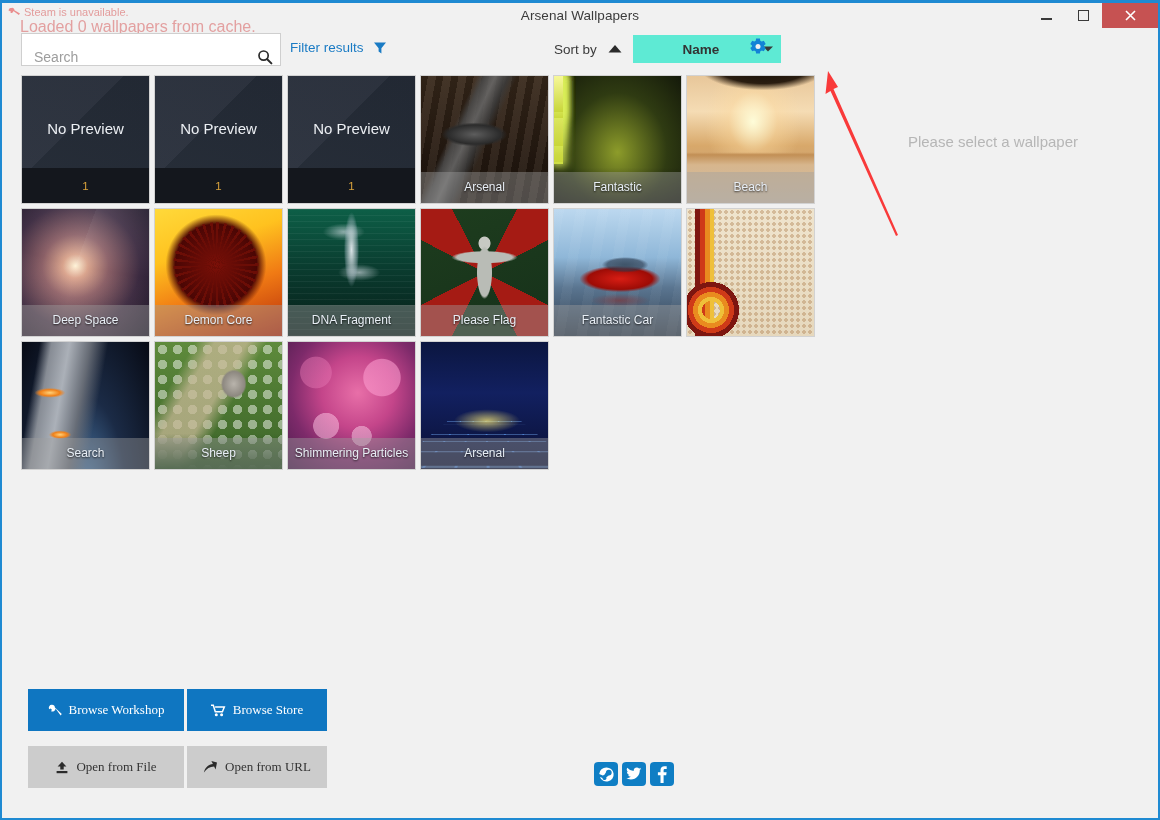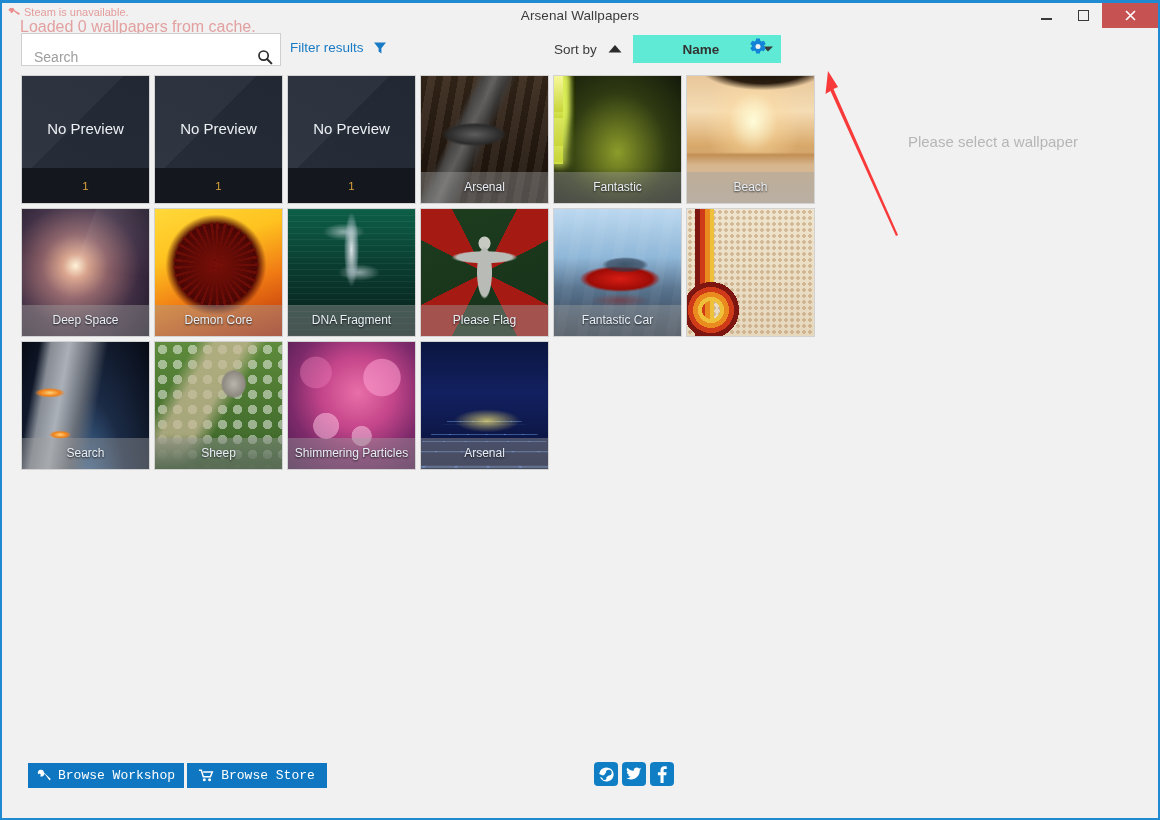--- a/index.html
+++ b/index.html
@@ -144,23 +144,23 @@
   }
 
   
   #annotation-arrow { position: absolute; left: 810px; top: 55px;
     width: 110px; height: 190px; pointer-events: none; }
 
   
   #bottom-left { position: absolute; left: 26px; bottom: 27px; width: 300px; }
   .btnrow { display: flex; gap: 3px; margin-bottom: 3px; }
   .btn {
-    height: 25px; display: flex; align-items: center; justify-content: center;
+    height: 42px; display: flex; align-items: center; justify-content: center;
     gap: 7px; font-size: 13px; cursor: pointer; border: 0;
-    font-family: Liberation Mono, monospace;
+    font-family: Liberation Serif, serif;
     margin-top: 12px;
   }
   .btn-blue { background: #0f76c1; color: #ffffff; }
   .btn-grey { background: #cccccc; color: #333333; }
   #btn-browse-workshop { width: 156px; }
   #btn-browse-store { width: 140px; }
   #btn-open-file { width: 156px; }
   #btn-open-url { width: 140px; }
 
   #social { position: absolute; left: 592px; bottom: 32px; display: flex; gap: 4px; }
@@ -385,20 +385,35 @@
       </button>
       <button class="btn btn-blue" id="btn-browse-store">
         <svg width="15" height="13" viewBox="0 0 15 13">
           <path d="M0 1.3h2.3l2 6.4h7.1l1.9-4.6H4.1" stroke="#fff" stroke-width="1.5" fill="none"></path>
           <circle cx="5.3" cy="10.8" r="1.5" fill="#fff"></circle>
           <circle cx="10.6" cy="10.8" r="1.5" fill="#fff"></circle>
         </svg>
         <span>Browse Store</span>
       </button>
     </div>
+    <div class="btnrow">
+      <button class="btn btn-grey" id="btn-open-file">
+        <svg width="14" height="13" viewBox="0 0 14 13">
+          <path d="M7 .8 L11.4 5.6 H8.7 V8.6 H5.3 V5.6 H2.6 Z" fill="#2b2b2b"></path>
+          <rect x="1.6" y="10" width="10.8" height="2.2" fill="#2b2b2b"></rect>
+        </svg>
+        <span>Open from File</span>
+      </button>
+      <button class="btn btn-grey" id="btn-open-url">
+        <svg width="15" height="13" viewBox="0 0 15 13">
+          <path d="M14 1.4 L8.4 0 L9.9 3 C5.6 3.6 2 6.3 .9 11.6 C3.6 7.6 6.8 5.9 11.1 5.6 L12.6 8.6 Z" fill="#2b2b2b"></path>
+        </svg>
+        <span>Open from URL</span>
+      </button>
+    </div>
   </div>
 
   <div id="social">
     <span class="social-ico">
       <svg width="17" height="17" viewBox="0 0 17 17">
         <path d="M8.3 1.4A7.1 7.1 0 0 0 1.2 7.9l3.6 1.5a2 2 0 0 1 1.4-.4l1.7-2.4a2.9 2.9 0 1 1 2.9 2.9h-.1l-2.4 1.7a2 2 0 1 1-3.8.7L1.9 11A7.1 7.1 0 1 0 8.3 1.4z" fill="#fff"></path>
         <circle cx="10.8" cy="6.5" r="1.8" fill="#0f7ec4"></circle>
       </svg>
     </span>
     <span class="social-ico">

